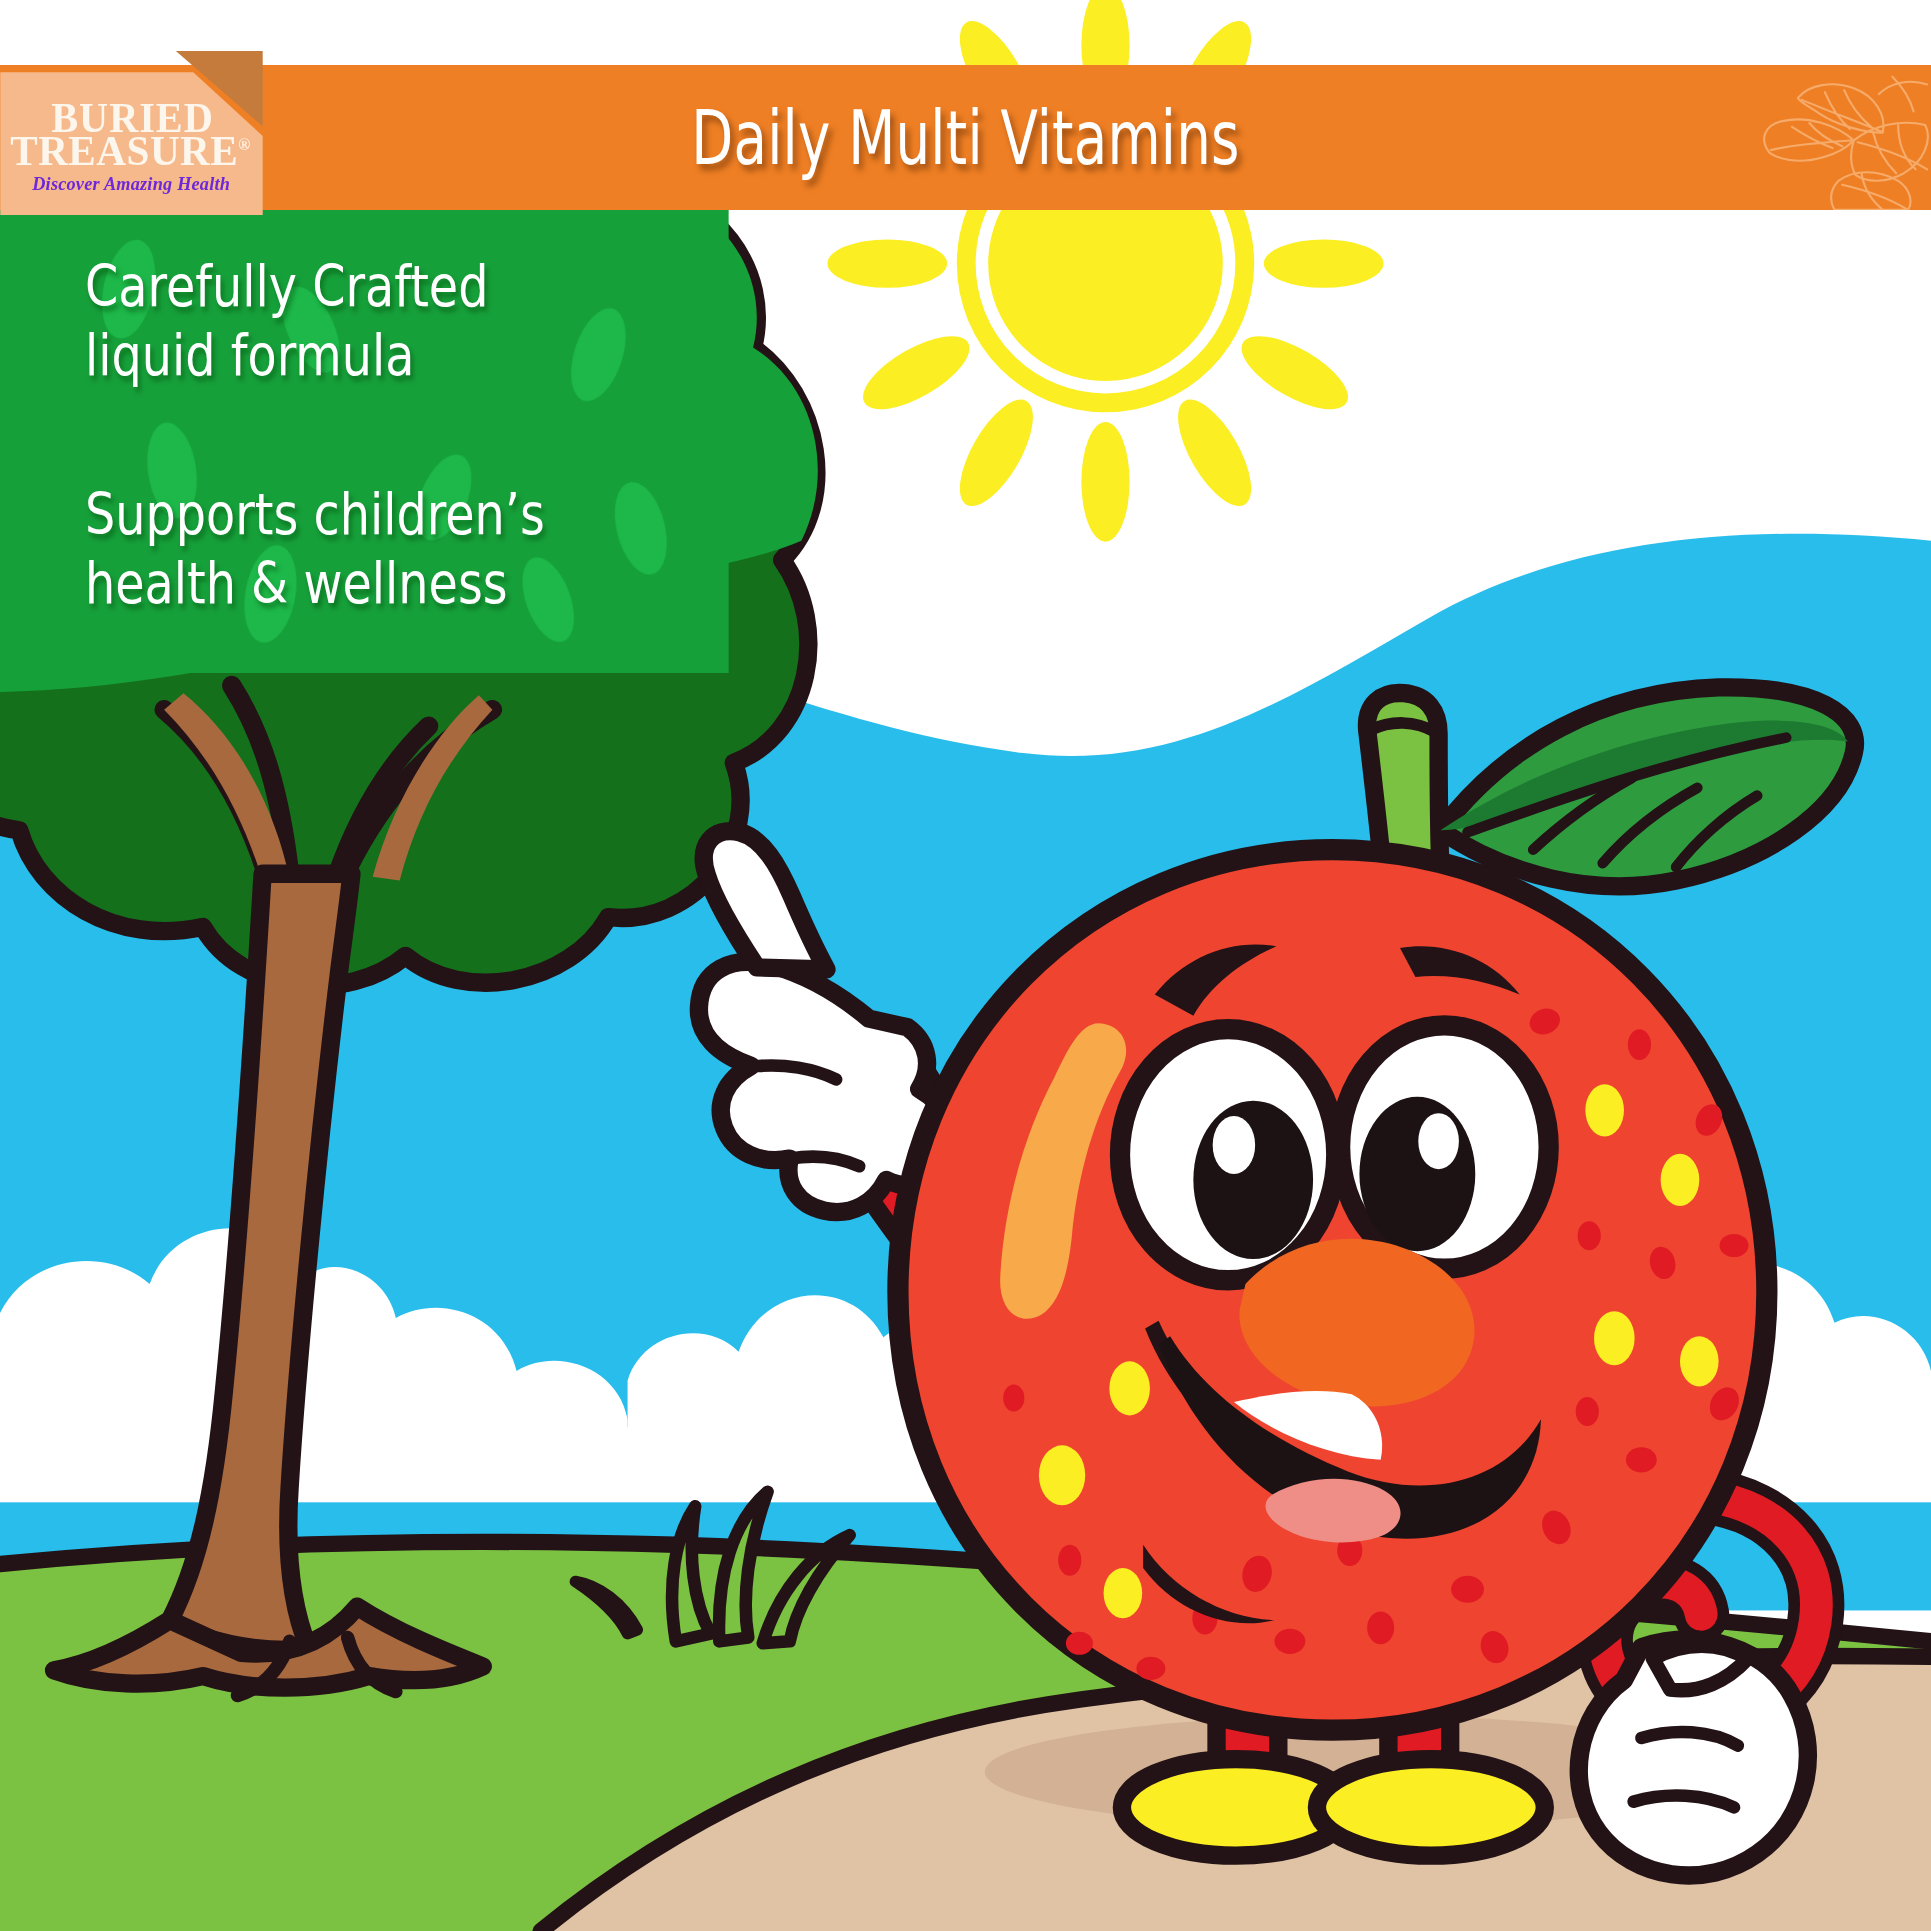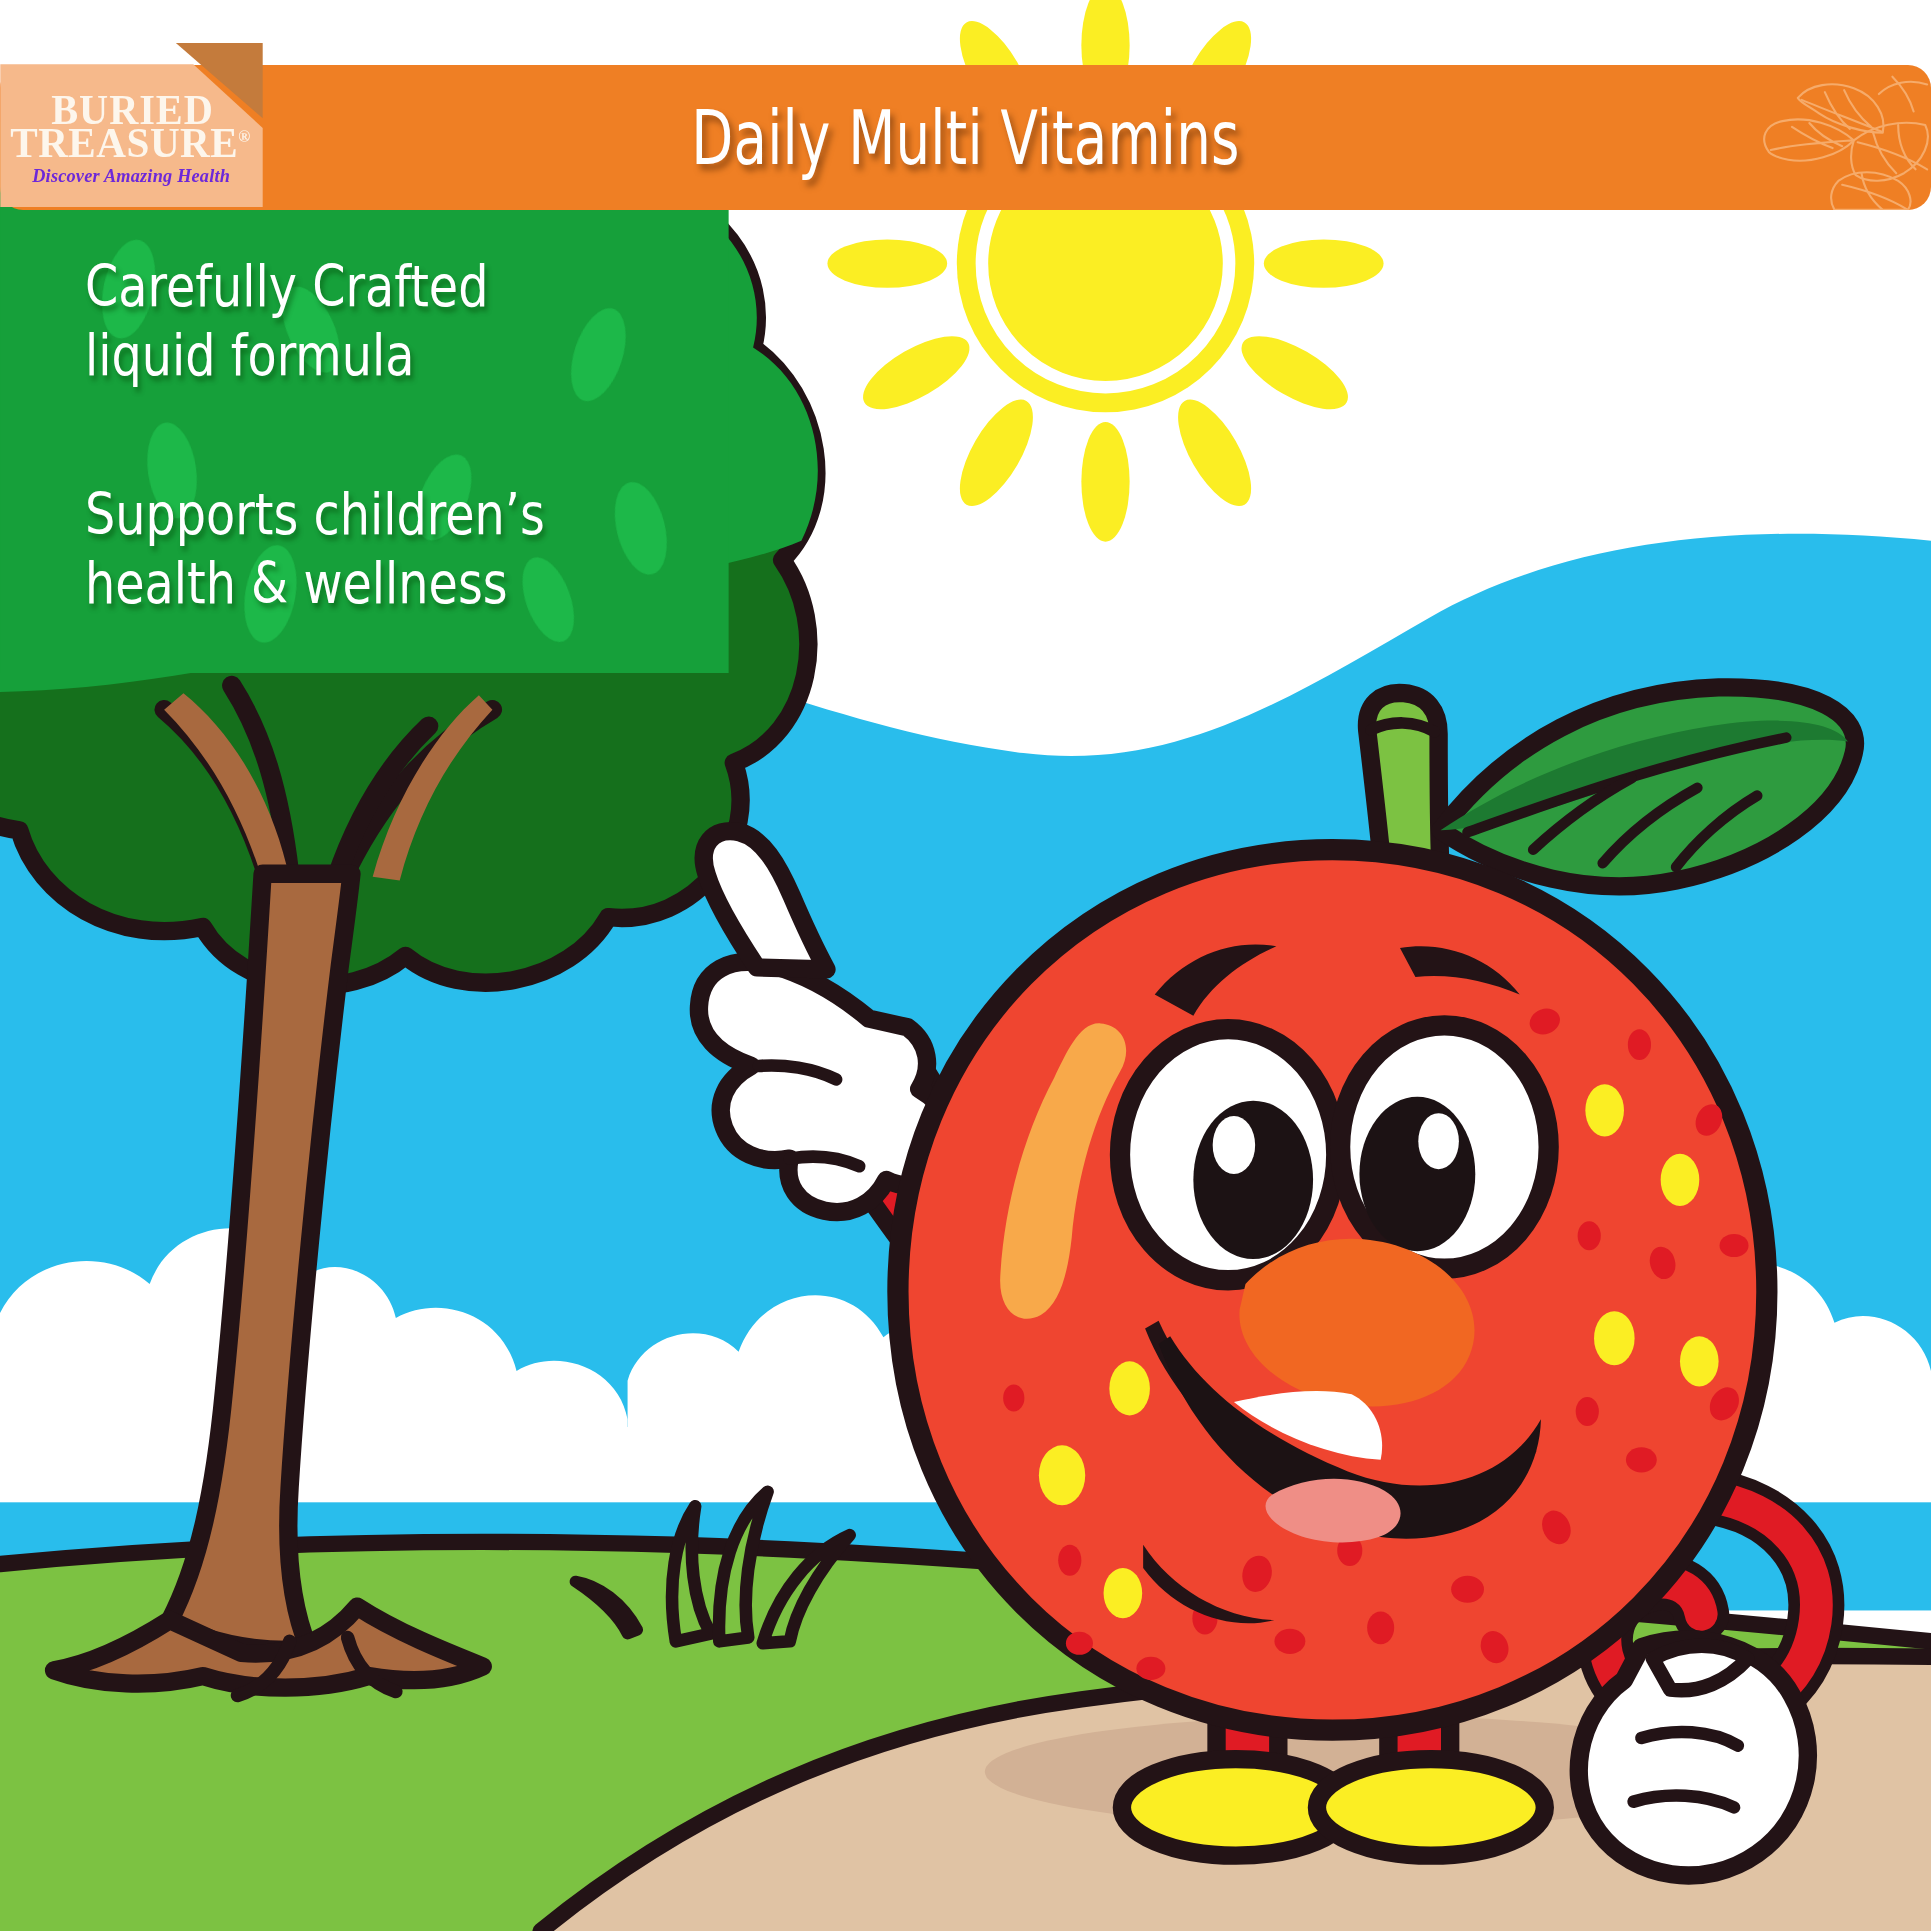--- a/index.html
+++ b/index.html
@@ -7,35 +7,35 @@
   html,body { width:1931px; height:1931px; overflow:hidden; background:#ffffff;
               font-family:"Liberation Sans", sans-serif; }
 
   #stage { position:relative; width:1931px; height:1931px; overflow:hidden; background:#ffffff; }
 
   #scene { position:absolute; inset:0; width:1931px; height:1931px; }
 
   
   .banner {
     position:absolute; left:0; top:65px; width:1931px; height:145px;
-    background:#ef7f24; z-index:40; overflow:hidden;border-radius:23px;
+    background:#ef7f24; z-index:40; overflow:hidden;
   }
   .banner-title {
     position:absolute; left:0; top:0; width:1931px; height:145px;
     display:flex; align-items:center; justify-content:center;
     color:#ffffff; font-size:74px; font-weight:400; letter-spacing:0.3px;
     font-family:"DejaVu Sans Condensed","Liberation Sans", sans-serif;
     transform:scaleX(0.82); transform-origin:center center;
     text-shadow: 4.8px 5.8px 6.8px rgba(90,40,5,0.55);
     white-space:nowrap; z-index:3;
   }
   .banner-botanical { position:absolute; right:0; top:0; width:222px; height:145px; opacity:1; z-index:2; }
 
   
-  .logo-tag { position:absolute; left:0; top:43px; width:263px; height:164px; z-index:60; }
+  .logo-tag { position:absolute; left:0; top:51px; width:263px; height:164px; z-index:60; }
   .logo-text {
     position:absolute; left:0; top:0; width:263px; height:164px;
     z-index:3; pointer-events:none;
   }
   .logo-l1 {
     position:absolute; left:11.6px; top:46px; width:241px; text-align:center;
     color:#fdf6ec; font-family:"Liberation Serif", serif; font-weight:700;
     font-size:42px; letter-spacing:1px; line-height:1; transform:scaleX(0.96);
   }
   .logo-l2 {

